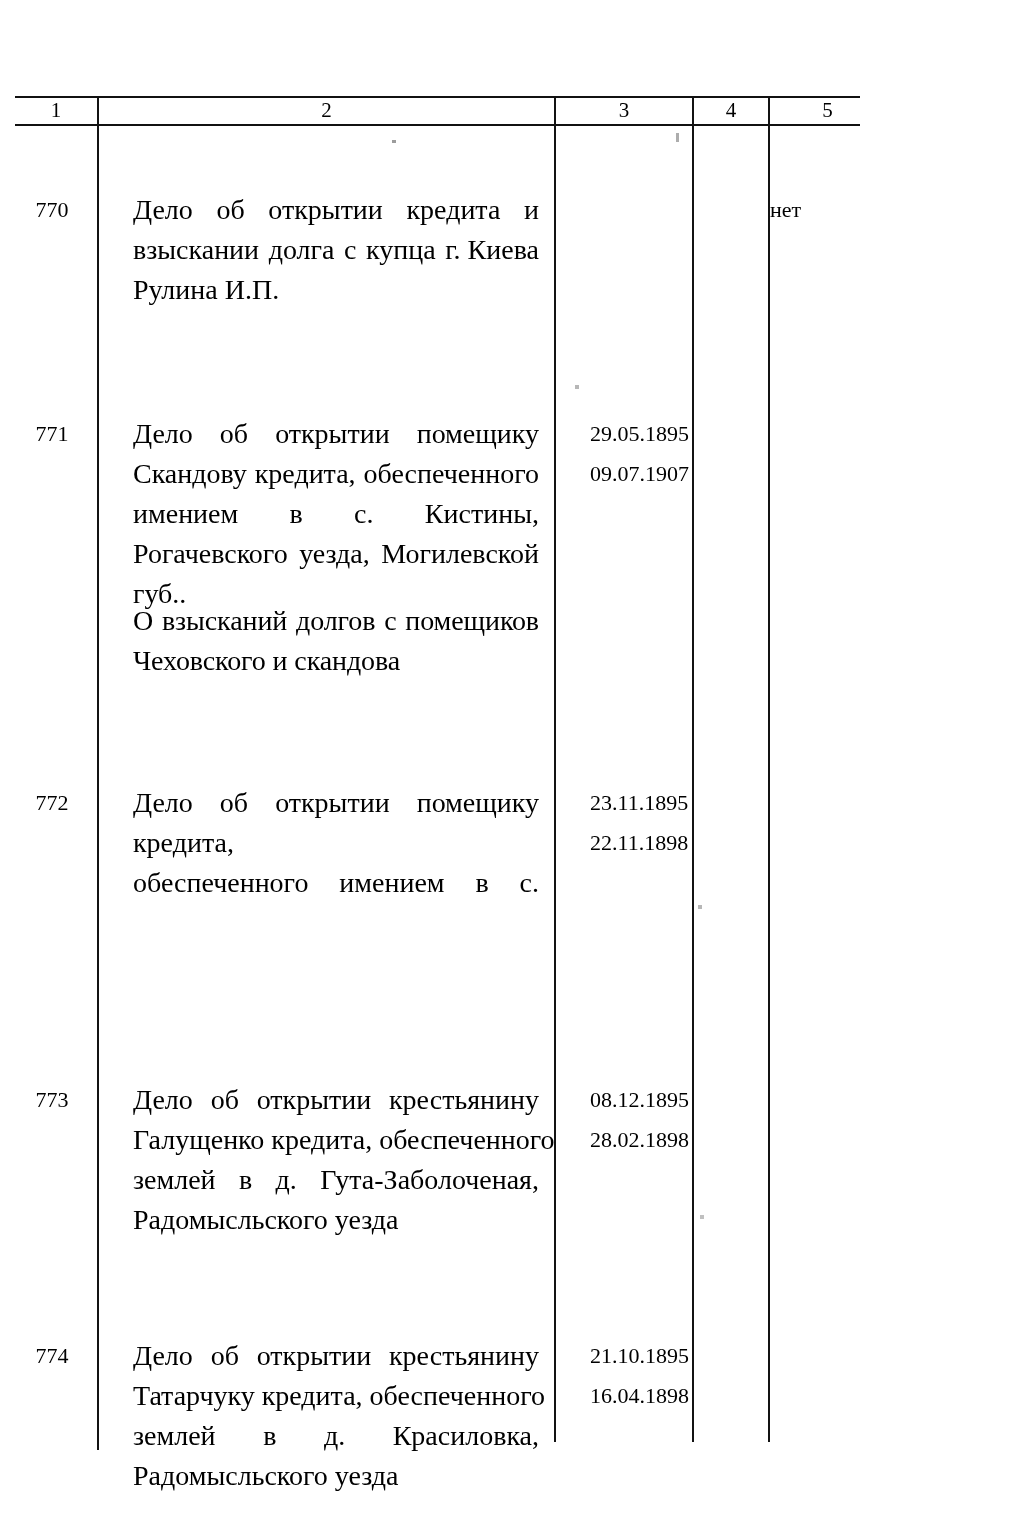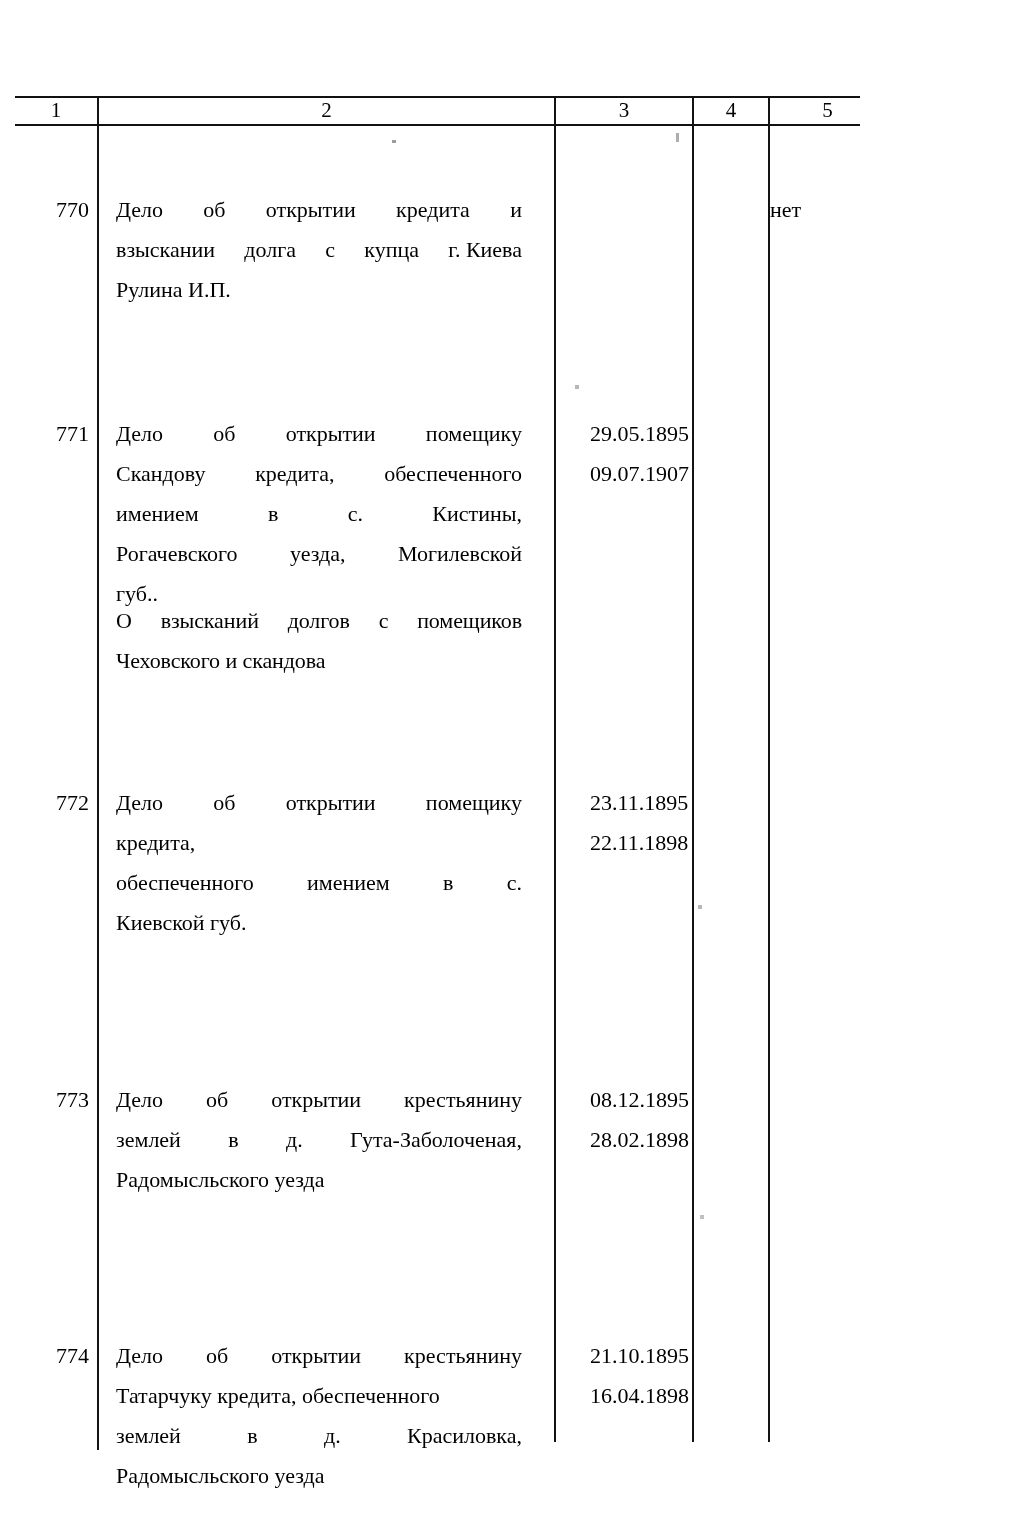--- a/index.html
+++ b/index.html
@@ -66,29 +66,29 @@
   #head-3 { left: 556px; width: 136px; }
   #head-4 { left: 694px; width: 74px; }
   #head-5 { left: 770px; width: 115px; }
 
   
   .row { position: absolute; left: 0; width: 1024px; }
   .cell-num {
     position: absolute;
     left: 15px;
     width: 74px;
-    text-align: right;
+    text-align: center;
     font-size: 22px;
     line-height: 40px;
   }
   .cell-desc {
     position: absolute;
-    left: 116px;
+    left: 133px;
     width: 406px;
-    font-size: 22px;
+    font-size: 28px;
     line-height: 40px;
     text-align: justify;
     text-justify: inter-word;
   }
   .cell-desc .ln {
     display: block;
     white-space: nowrap;
   }
   .cell-desc .ln.just {
     display: flex;
@@ -228,38 +228,38 @@
         </span>
         <span class="ln just">
           <span>кредита,</span>
         </span>
         <span class="ln just">
           <span>обеспеченного</span>
           <span>имением</span>
           <span>в</span>
           <span>с.</span>
         </span>
-        <span class="ln">Киевской губ.</span>
       </div>
     <div class="cell-dates">
         <span class="ln">23.11.1895</span>
         <span class="ln">22.11.1898</span>
       </div>
     <div class="cell-note"></div>
   </div>
 
   <div class="row" id="row-773">
     <div class="cell-num">773</div>
     <div class="cell-desc">
         <span class="ln just">
           <span>Дело</span>
           <span>об</span>
           <span>открытии</span>
           <span>крестьянину</span>
         </span>
+        <span class="ln">Галущенко кредита, обеспеченного</span>
         <span class="ln just">
           <span>землей</span>
           <span>в</span>
           <span>д.</span>
           <span>Гута-Заболоченая,</span>
         </span>
         <span class="ln">Радомысльского уезда</span>
       </div>
     <div class="cell-dates">
         <span class="ln">08.12.1895</span>

